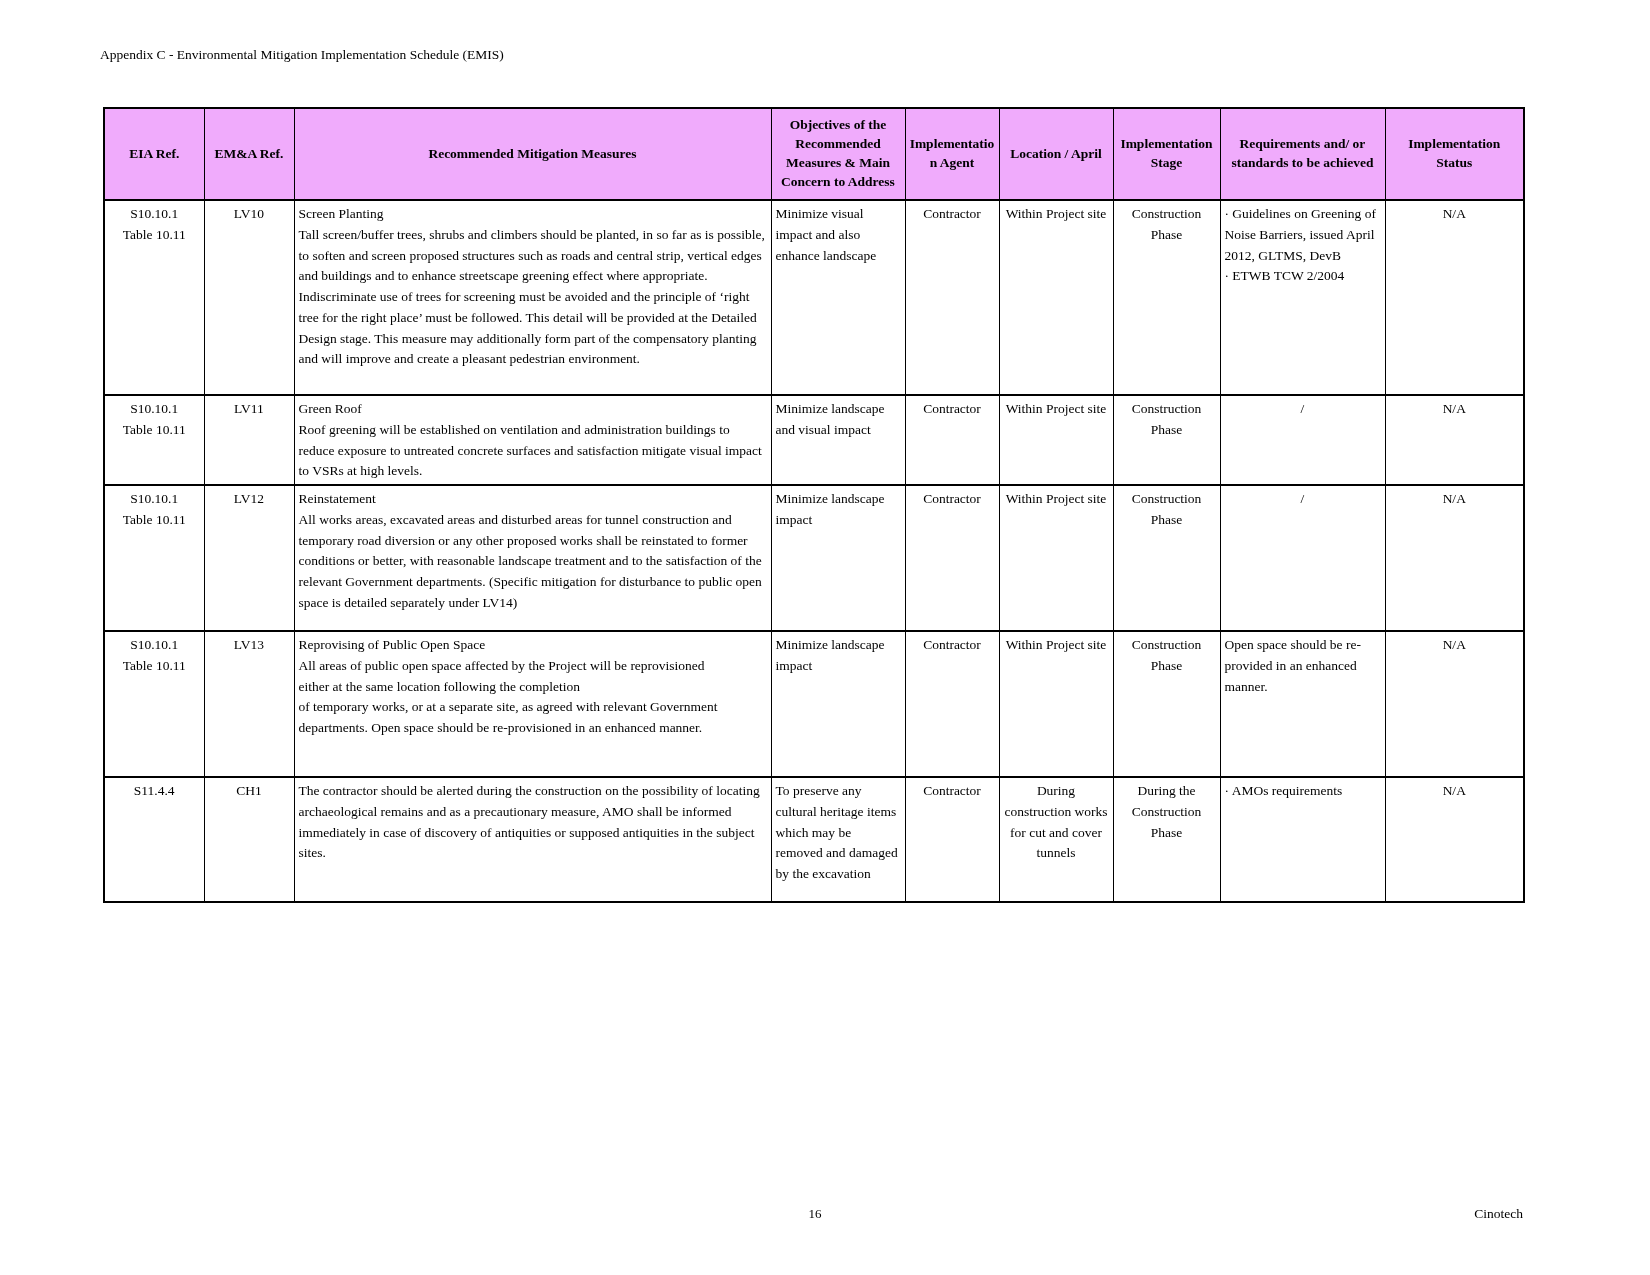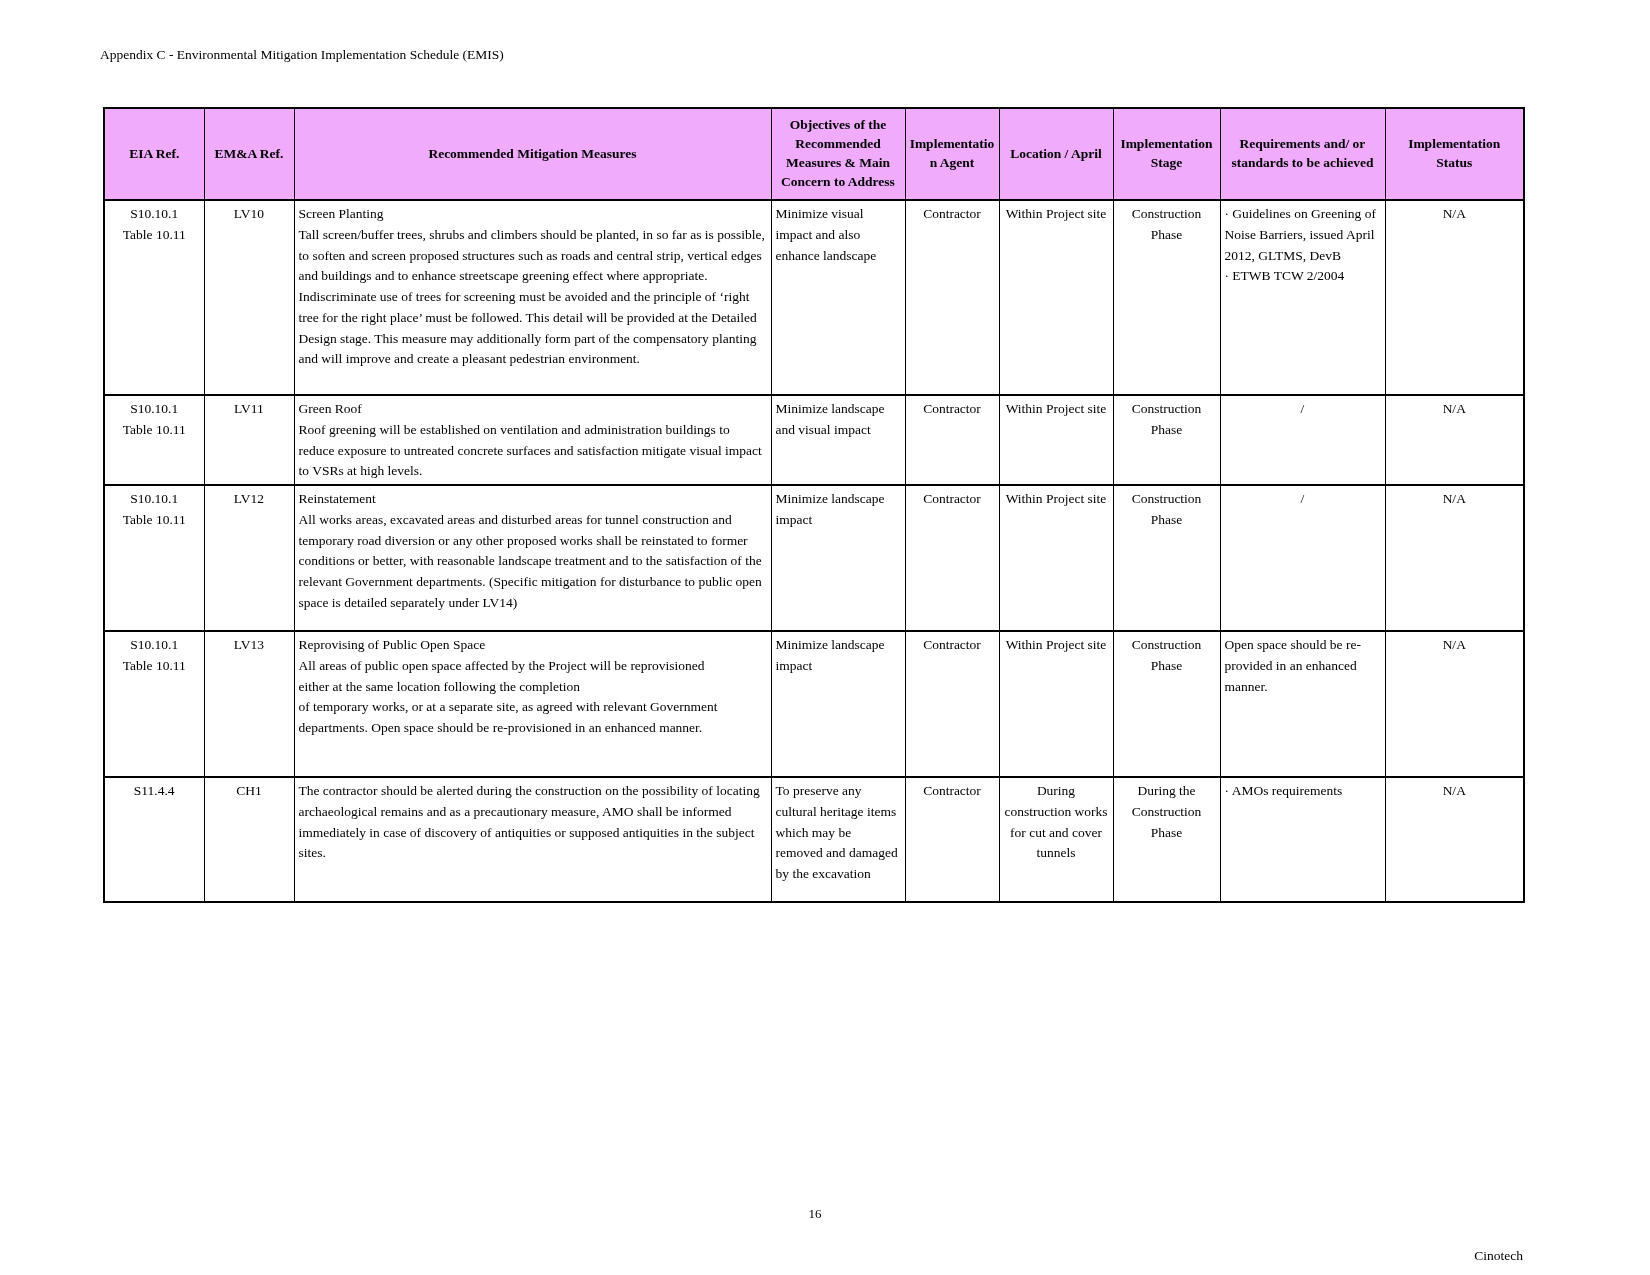--- a/index.html
+++ b/index.html
@@ -73,21 +73,20 @@
     top: 1206px;
     width: 54px;
     text-align: center;
     font-size: 13px;
   }
   .footer-brand {
     position: absolute;
     right: 127px;
     top: 1206px;
     font-size: 13.5px;
-    margin-top: 42px;
   }
 </style>
 </head>
 <body>
 
 <div class="page">
 
   <div class="doc-heading">Appendix C - Environmental Mitigation Implementation Schedule (EMIS)</div>
 
   <table class="emis">

